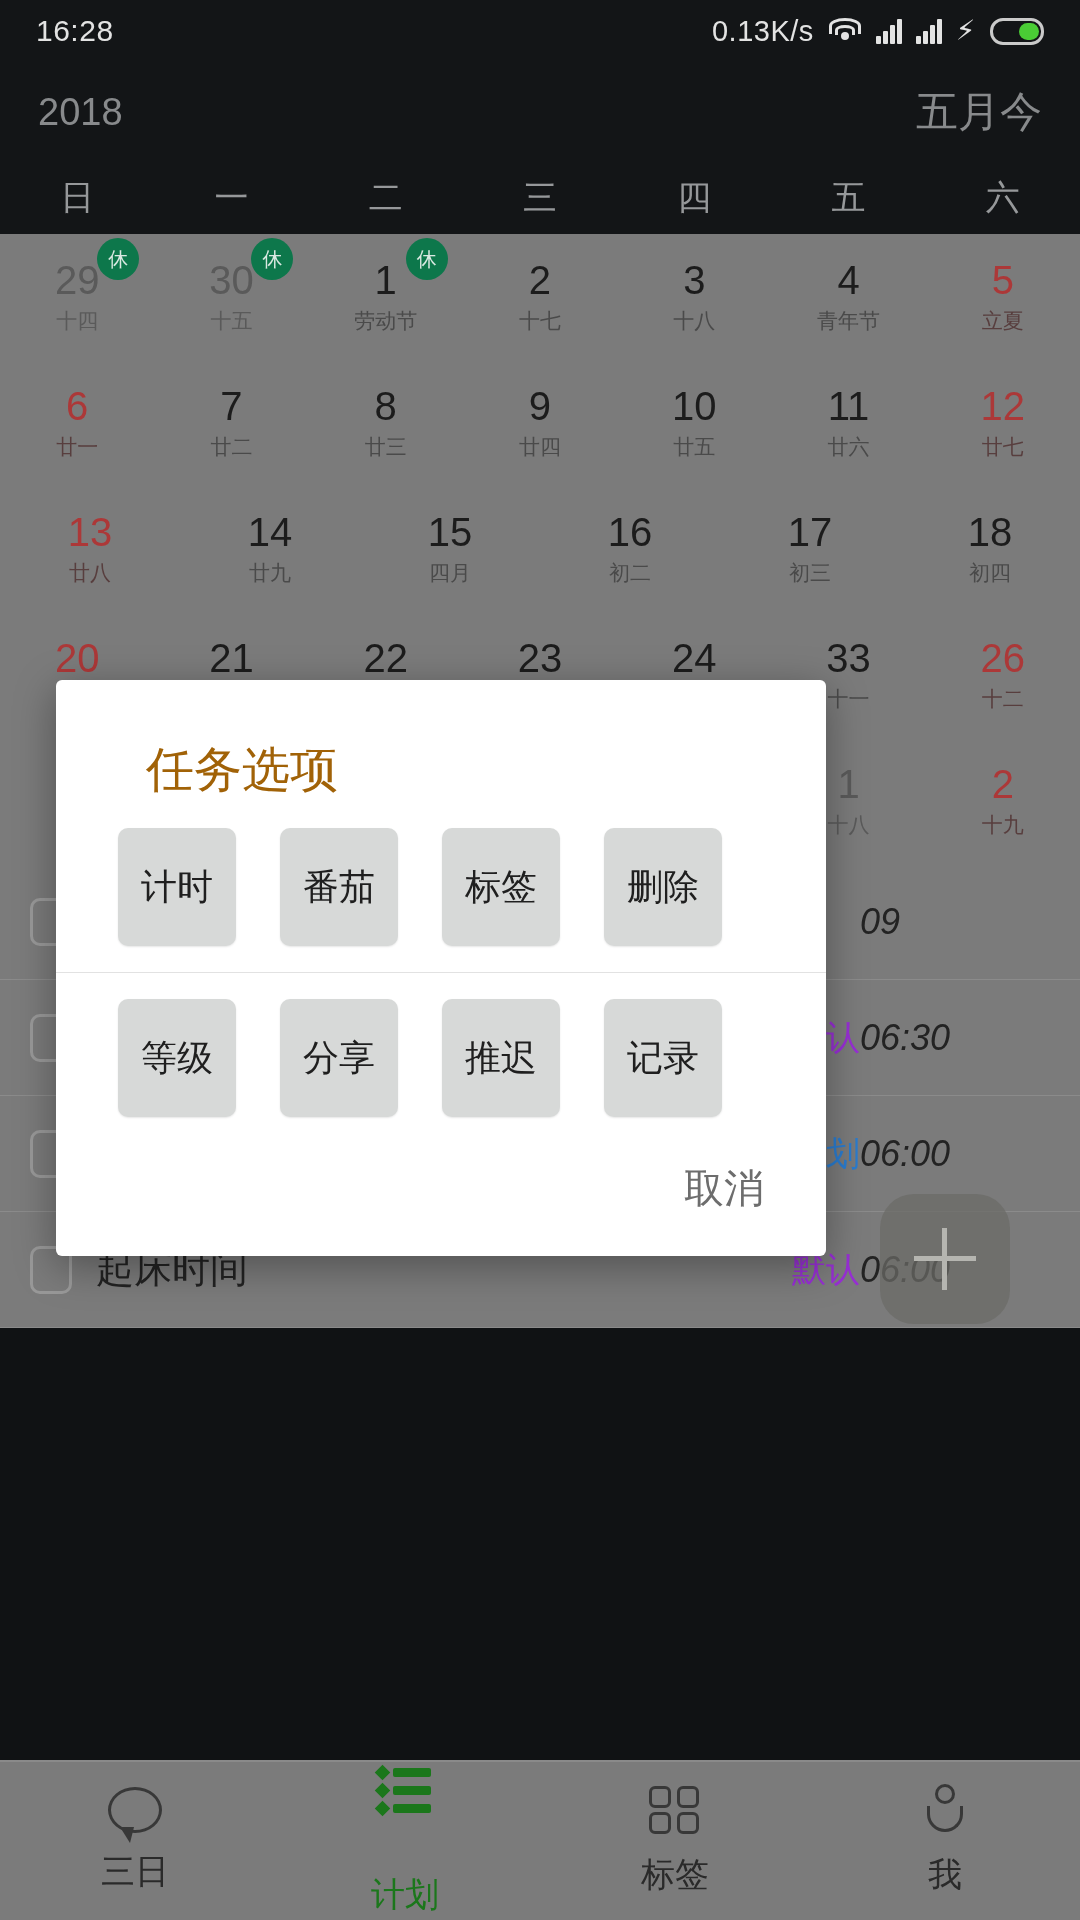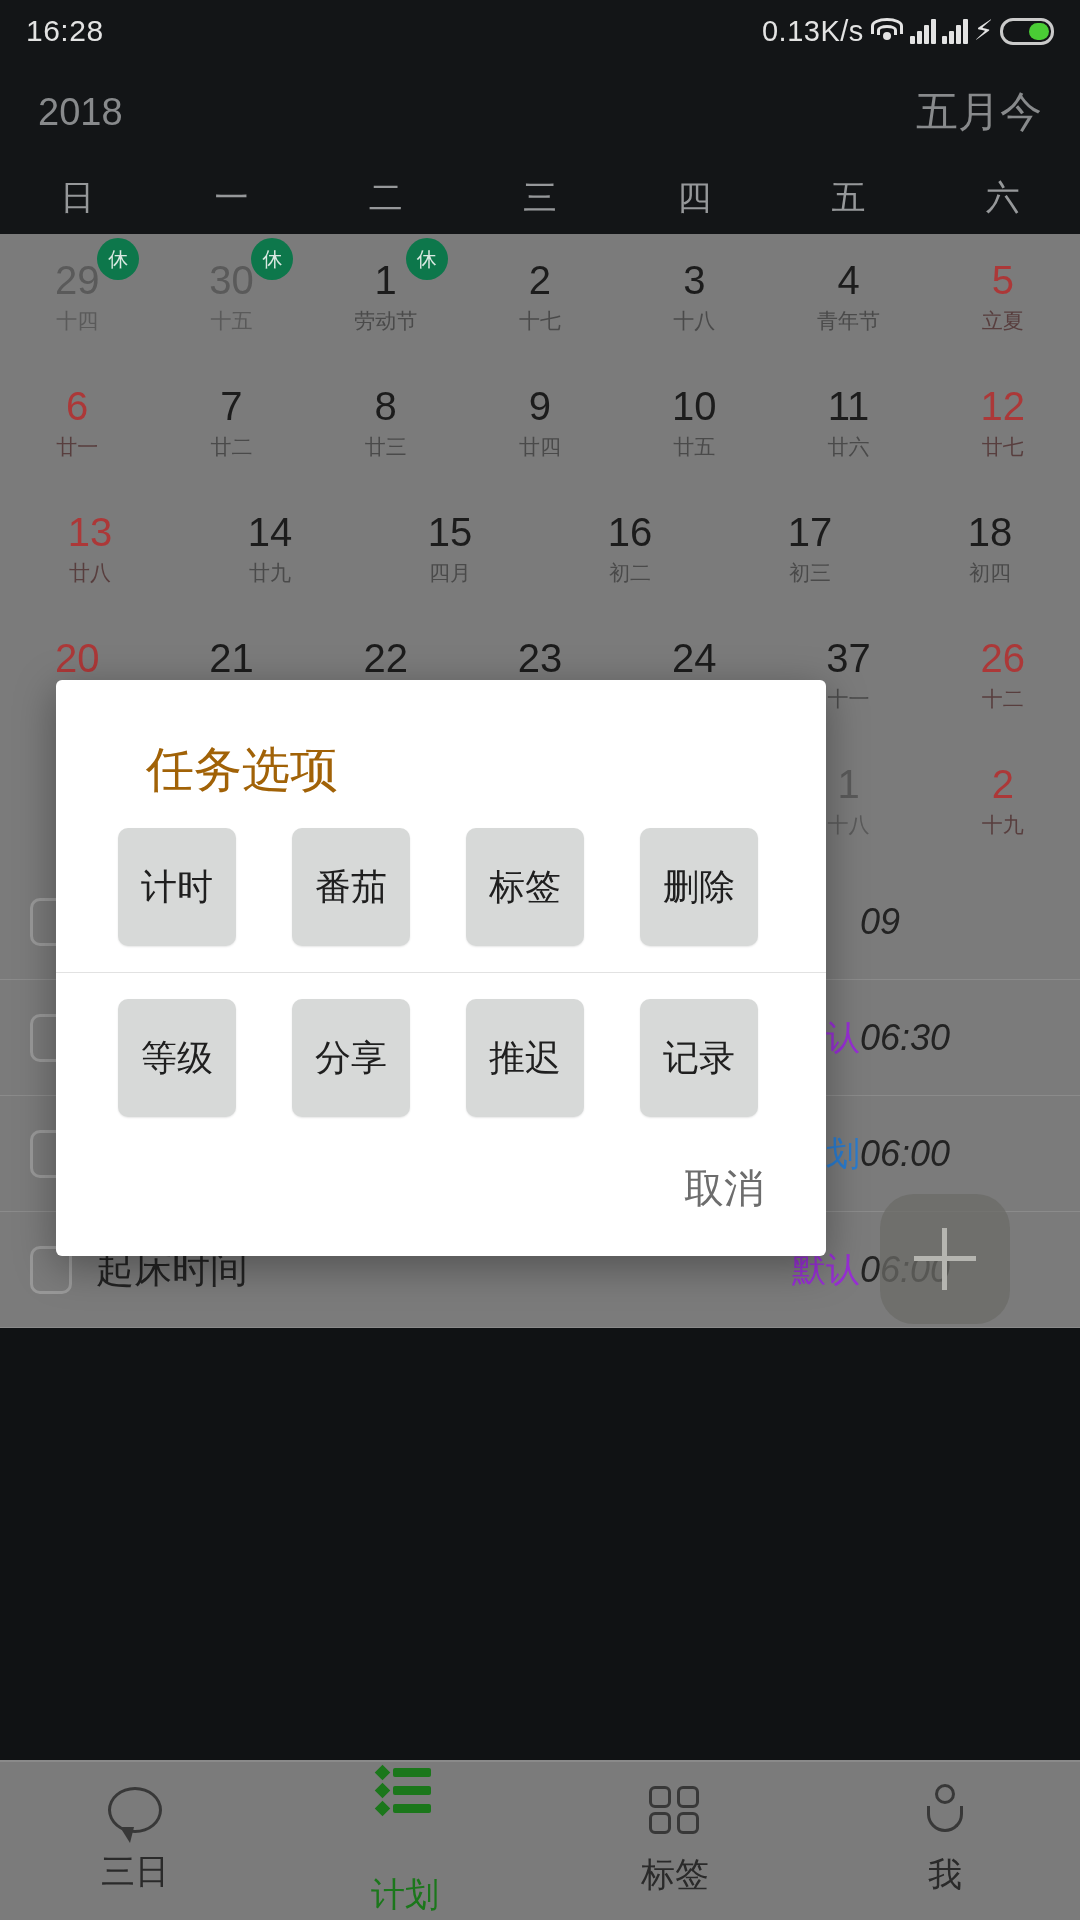--- a/index.html
+++ b/index.html
@@ -7,25 +7,25 @@
   body {
     font-family:"Liberation Sans","DejaVu Sans",sans-serif;
     background:#111315;
     position:relative;
     overflow:hidden;
   }
 
   
   .statusbar{
     height:62px; background:#141618; color:#e8e8e8;
-    display:flex; align-items:center; padding:0 26px;
+    display:flex; align-items:center; padding:0 36px;
     font-size:30px; letter-spacing:.5px;
   }
   .sb-clock{flex:0 0 auto;}
-  .sb-right{margin-left:auto; display:flex; align-items:center; gap:6px;}
+  .sb-right{margin-left:auto; display:flex; align-items:center; gap:14px;}
   .sb-net{font-size:29px;}
   .ico-wifi{width:34px;height:26px;position:relative;display:inline-block;}
   .ico-wifi i{position:absolute;left:50%;transform:translateX(-50%);
     border:3px solid #e8e8e8;border-bottom:none;border-radius:50% 50% 0 0;}
   .ico-wifi i:nth-child(1){width:32px;height:16px;top:0;}
   .ico-wifi i:nth-child(2){width:20px;height:10px;top:7px;}
   .ico-wifi i:nth-child(3){width:8px;height:8px;top:14px;background:#e8e8e8;border:none;border-radius:50%;}
   .ico-sig{display:inline-flex;align-items:flex-end;gap:2px;height:26px;}
   .ico-sig b{width:5px;background:#e8e8e8;display:block;border-radius:1px;}
   .ico-sig b:nth-child(1){height:8px;}
@@ -108,21 +108,21 @@
     border:3px solid #3a3a3a;border-radius:50%;}
   .ic-user u{position:absolute;left:10px;top:22px;width:36px;height:26px;
     border:3px solid #3a3a3a;border-top:none;border-radius:0 0 18px 18px;}
 
   
   .scrim{position:absolute;inset:0;background:rgba(0,0,0,.02);}
   .dialog{position:absolute;left:56px;top:680px;width:770px;
     background:#ffffff;border-radius:6px;
     box-shadow:0 10px 40px rgba(0,0,0,.35);}
   .dlg-title{font-size:48px;color:#a16207;padding:58px 0 0 90px;}
-  .btnrow{display:flex;padding:26px 0 0 62px;gap:56px;}
+  .btnrow{display:flex;padding:26px 0 0 62px;gap:44px;}
   .optbtn{width:118px;height:118px;background:#d7d9d8;border-radius:10px;
     display:flex;align-items:center;justify-content:center;
     font-size:36px;color:#1f1f1f;box-shadow:0 1px 2px rgba(0,0,0,.10);}
   .dlg-div{height:1px;background:#e2e2e2;margin:26px 0 0 0;}
   .dlg-foot{display:flex;justify-content:flex-end;padding:44px 62px 40px 0;}
   .cancel{font-size:40px;color:#6d6d6d;}
 </style>
 </head>
 <body>
 
@@ -275,21 +275,21 @@
       </div>
       <div class="day">
         <div class="d-num">23</div>
         <div class="d-lun">初九</div>
       </div>
       <div class="day">
         <div class="d-num">24</div>
         <div class="d-lun">初十</div>
       </div>
       <div class="day">
-        <div class="d-num">37</div>
+        <div class="d-num">33</div>
         <div class="d-lun">十一</div>
       </div>
       <div class="day red">
         <div class="d-num">26</div>
         <div class="d-lun">十二</div>
       </div>
     </div>
     <div class="wk">
       <div class="day red">
         <div class="d-num">27</div>

